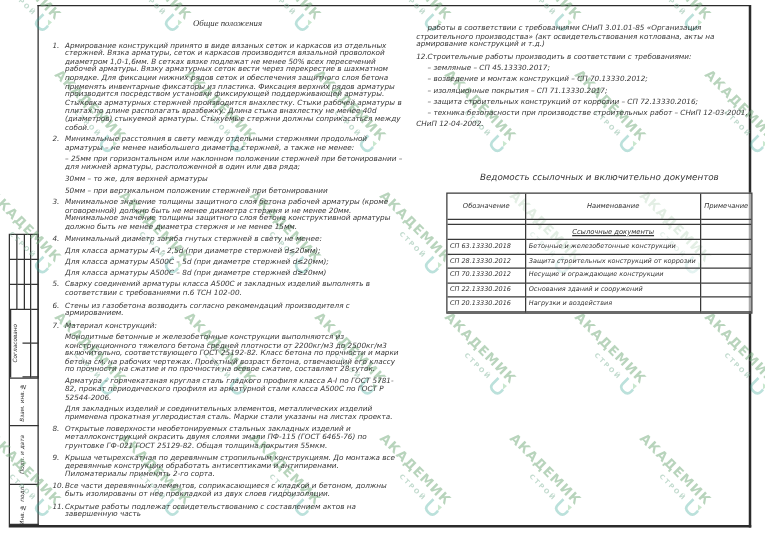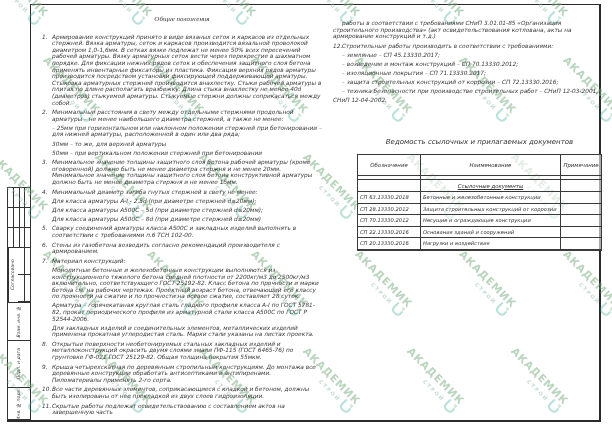--- a/index.html
+++ b/index.html
@@ -489,21 +489,21 @@
           <div class="bullet-line">– возведение и монтаж конструкций – СП 70.13330.2012;</div>
           <div class="bullet-line">– изоляционные покрытия – СП 71.13330.2017;</div>
           <div class="bullet-line">– защита строительных конструкций от коррозии – СП 72.13330.2016;</div>
           <div class="bullet-line">– техника безопасности при производстве строительных работ – СНиП 12-03-2001,</div>
         </div>
     </div>
     <p class="tail-par">СНиП 12-04-2002.</p>
   </div>
 
   <div class="doc-table-wrap">
-    <div class="doc-table-title">Ведомость ссылочных и прилагаемых документов</div>
+    <div class="doc-table-title">Ведомость ссылочных и включительно документов</div>
     <div class="doc-table" id="doc-table">
       <div class="tc th">Обозначение</div>
       <div class="tc th">Наименование</div>
       <div class="tc th last">Примечание</div>
       <div class="tc gap"></div>
       <div class="tc gap"></div>
       <div class="tc gap last"></div>
       <div class="tc section"></div>
       <div class="tc section">Ссылочные документы</div>
       <div class="tc section last"></div>

